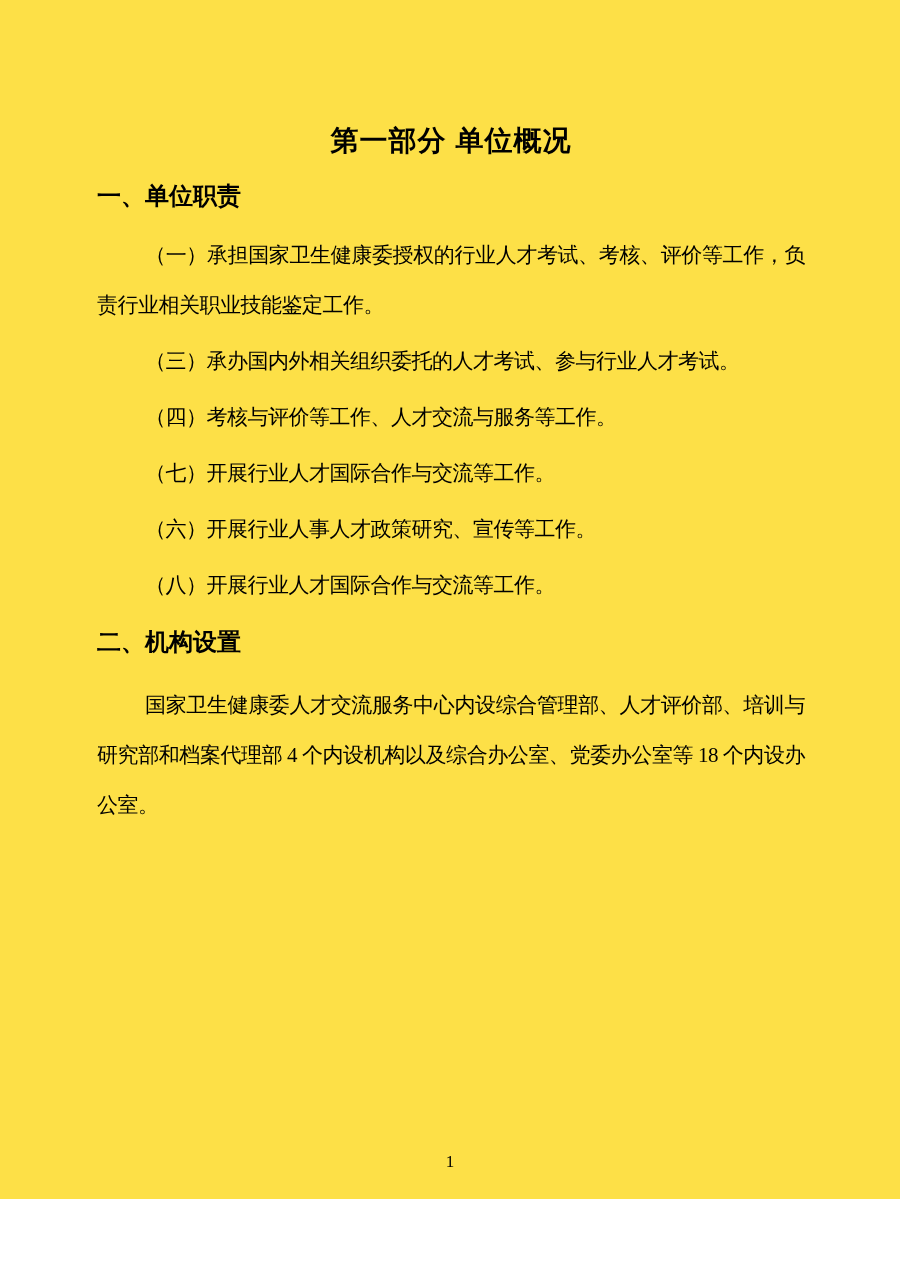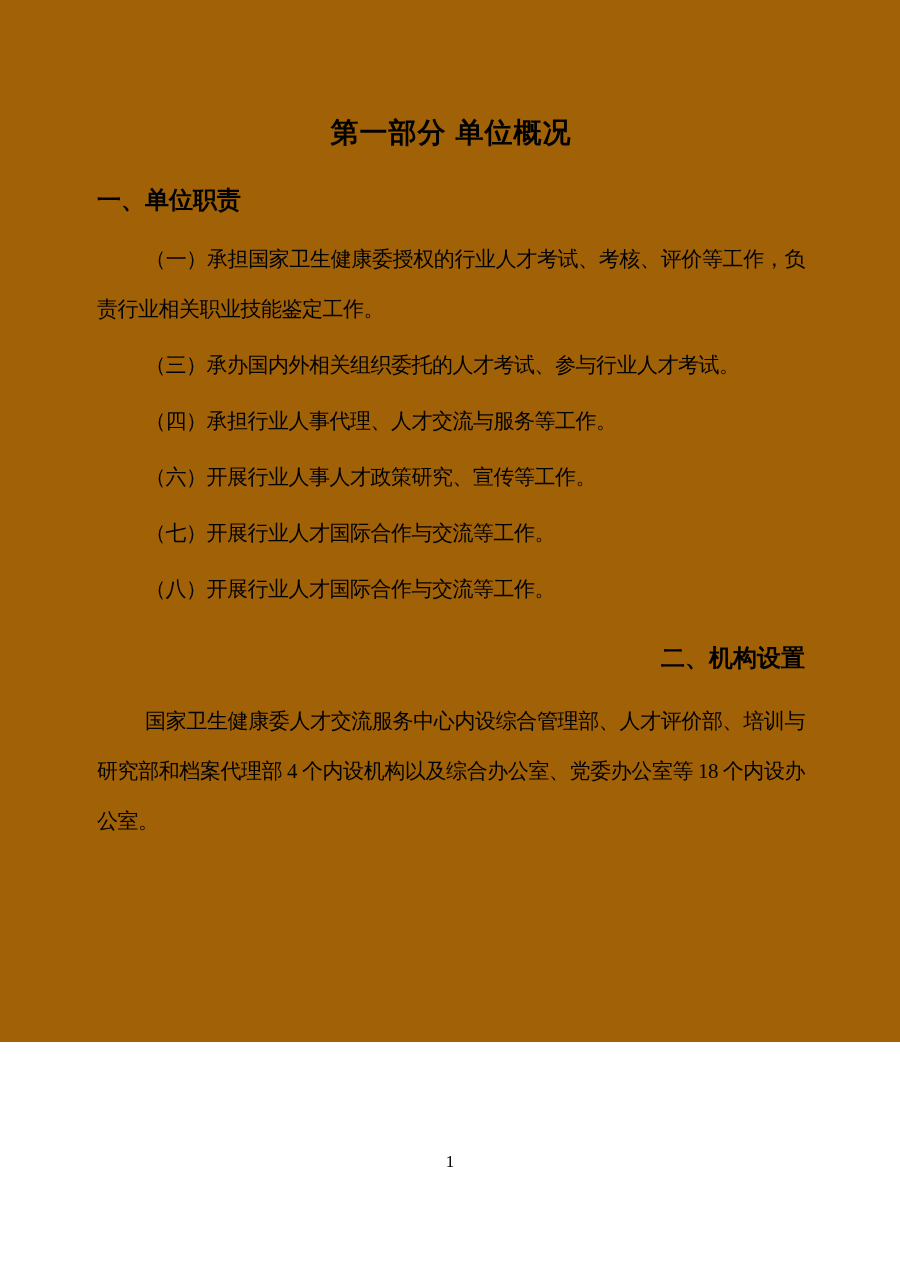--- a/index.html
+++ b/index.html
@@ -7,47 +7,46 @@
   body {
     width: 900px;
     height: 1273px;
     position: relative;
     font-family: "Liberation Serif", "DejaVu Serif", serif;
     color: #000000;
     overflow: hidden;
   }
   .page {
     width: 900px;
-    height: 1042px;
+    height: 1199px;
     position: relative;
-    padding: 8px 95px 0 97px;
-    background: #a16207;
+    padding: 16px 95px 0 97px;
+    background: #fde047;
   }
   .doc-title {
     padding-top: 104px;
     font-family: "Liberation Sans", "DejaVu Sans", sans-serif;
     font-weight: bold;
     font-size: 28px;
     line-height: 42px;
     text-align: center;
     letter-spacing: 1px;
   }
   .section-heading {
-    margin-top: 32px;
+    margin-top: 20px;
     margin-bottom: 20px;
     font-family: "Liberation Sans", "DejaVu Sans", sans-serif;
     font-weight: bold;
     font-size: 24px;
     line-height: 28px;
     text-align: left;
   }
   .section-heading.second {
-    margin-top: 30px;
+    margin-top: 18px;
     margin-bottom: 24px;
-    text-align: right;
   }
   .para {
     font-size: 21px;
     line-height: 50px;
     margin-top: 6px;
     text-align: justify;
     text-indent: 48px;
     letter-spacing: -0.5px;
   }
   .page-number {
@@ -64,23 +63,23 @@
 <body>
 
 <div class="page">
 
   <div class="doc-title">第一部分 单位概况</div>
 
   <div class="section-heading">一、单位职责</div>
 
   <p class="para">（一）承担国家卫生健康委授权的行业人才考试、考核、评价等工作，负责行业相关职业技能鉴定工作。</p>
   <p class="para">（三）承办国内外相关组织委托的人才考试、参与行业人才考试。</p>
-  <p class="para">（四）承担行业人事代理、人才交流与服务等工作。</p>
+  <p class="para">（四）考核与评价等工作、人才交流与服务等工作。</p>
+  <p class="para">（七）开展行业人才国际合作与交流等工作。</p>
   <p class="para">（六）开展行业人事人才政策研究、宣传等工作。</p>
-  <p class="para">（七）开展行业人才国际合作与交流等工作。</p>
   <p class="para">（八）开展行业人才国际合作与交流等工作。</p>
 
   <div class="section-heading second">二、机构设置</div>
 
   <p class="para">国家卫生健康委人才交流服务中心内设综合管理部、人才评价部、培训与研究部和档案代理部 4 个内设机构以及综合办公室、党委办公室等 18 个内设办公室。</p>
 
   <div class="page-number">1</div>
 
 </div>
 

